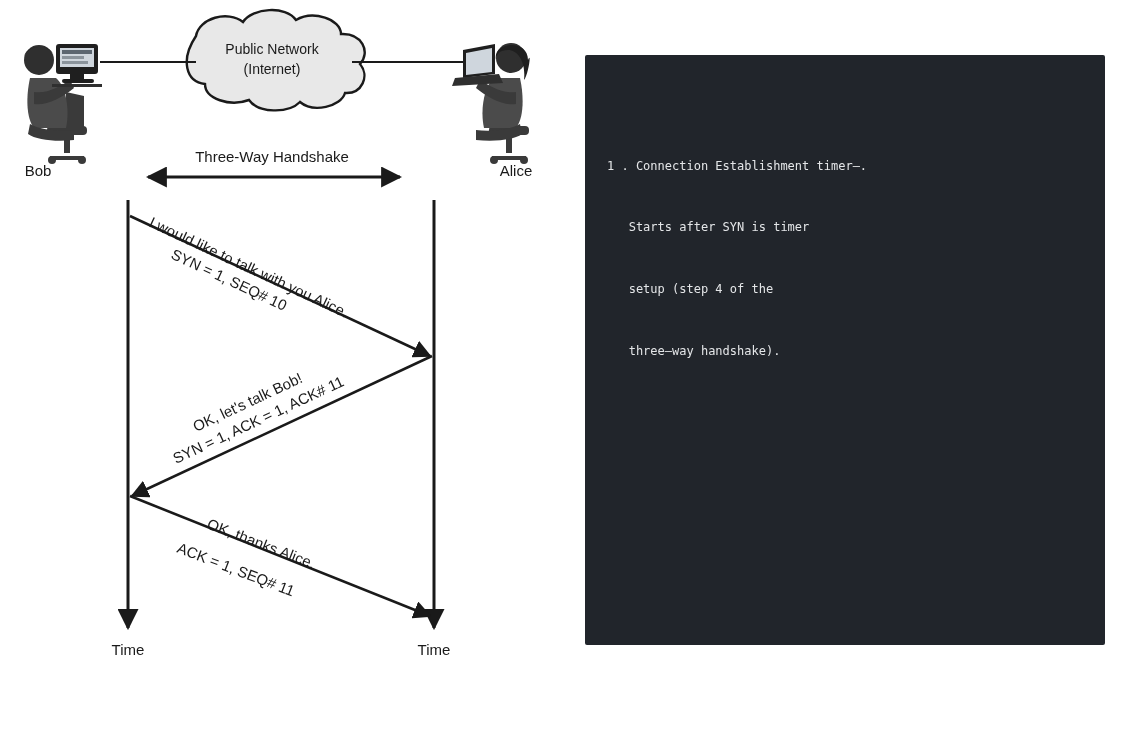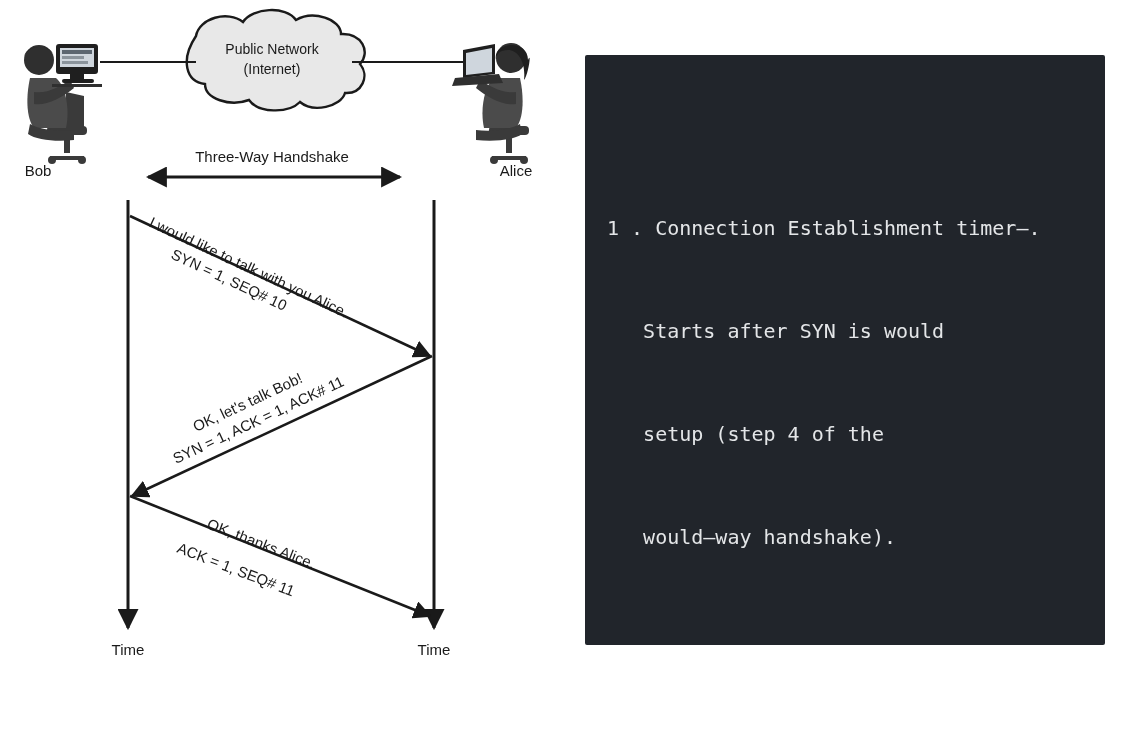--- a/index.html
+++ b/index.html
@@ -48,21 +48,21 @@
   
   #notes-panel {
     position: absolute;
     left: 585px;
     top: 55px;
     width: 520px;
     height: 590px;
     background: #21252b;
     color: #e4e6e8;
     font-family: "DejaVu Sans Mono", monospace;
-    font-size: 20px;
+    font-size: 12px;
     line-height: 1.72;
     padding: 18px 20px 16px 22px;
     box-sizing: border-box;
     border-radius: 2px;
     white-space: pre;
     overflow: hidden;
   }
   .note-block {
     margin: 0 0 18px 0;
   }
@@ -186,19 +186,19 @@
       <line x1="130" y1="496" x2="430" y2="616" stroke="#1a1a1a" stroke-width="2.6" marker-end="url(#arrowEnd)"></line>
       <text class="msg-text" x="206" y="528" transform="rotate(21 206 528)">OK, thanks Alice.</text>
       <text class="msg-text" x="176" y="552" transform="rotate(21 176 552)">ACK = 1, SEQ# 11</text>
     </g>
   </svg>
 </div>
 
 <div id="notes-panel">
   <div class="note-block">
     <span class="note-line">1 . Connection Establishment timer—.</span>
-    <span class="note-line">   Starts after SYN is would</span>
+    <span class="note-line">   Starts after SYN is timer</span>
     <span class="note-line">   setup (step 4 of the</span>
-    <span class="note-line">   would—way handshake).</span>
+    <span class="note-line">   three—way handshake).</span>
   </div>
   
   
 </div>
 
 </body></html>

